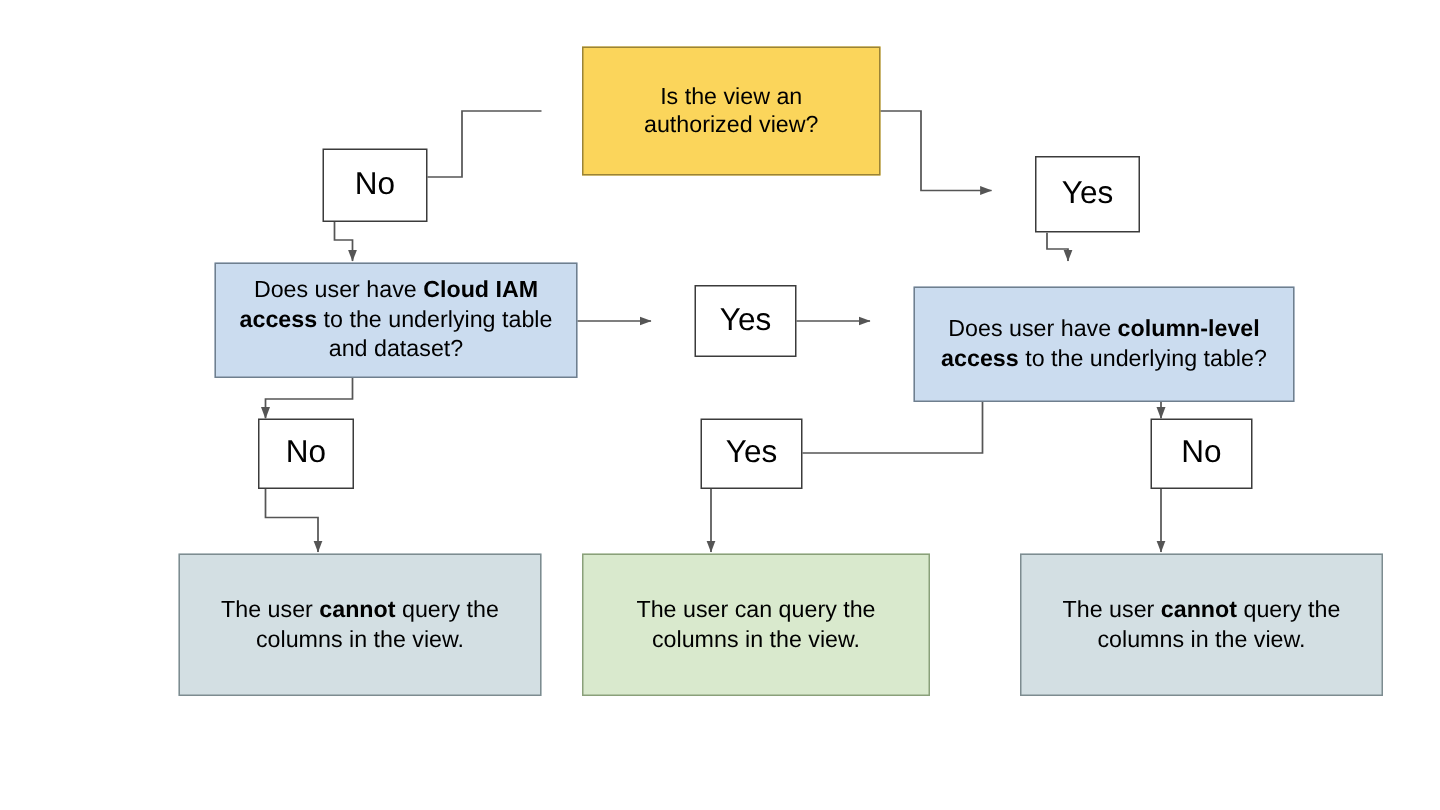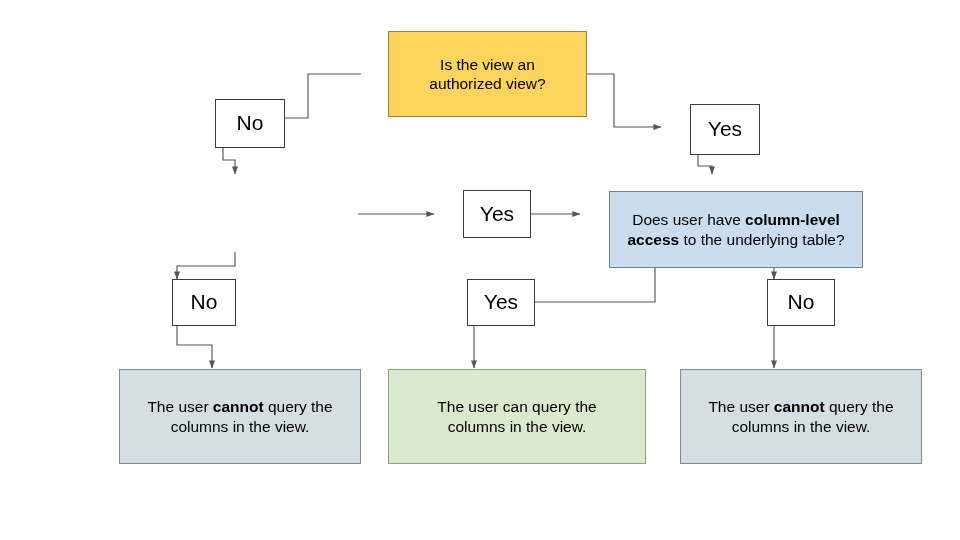--- a/index.html
+++ b/index.html
@@ -120,20 +120,23 @@
   </div>
 
   <div class="node pill" style="left:188px; top:99px; width:70px; height:49px;">
     <span class="txt">No</span>
   </div>
 
   <div class="node pill" style="left:663px; top:104px; width:70px; height:51px;">
     <span class="txt">Yes</span>
   </div>
 
+  <div class="node decision blue" style="left:116px; top:175px; width:242px; height:77px;">
+    <span class="txt"><span>Does user have </span><b>Cloud IAM</b><span> </span><b>access</b><span> to the underlying table and dataset?</span></span>
+  </div>
 
   <div class="node decision blue" style="left:582px; top:191px; width:254px; height:77px;">
     <span class="txt"><span>Does user have </span><b>column-level access</b><span> to the underlying table?</span></span>
   </div>
 
   <div class="node pill" style="left:436px; top:190px; width:68px; height:48px;">
     <span class="txt">Yes</span>
   </div>
 
   <div class="node pill" style="left:145px; top:279px; width:64px; height:47px;">
@@ -145,21 +148,21 @@
   </div>
 
   <div class="node pill" style="left:740px; top:279px; width:68px; height:47px;">
     <span class="txt">No</span>
   </div>
 
   <div class="node result gray" style="left:92px; top:369px; width:242px; height:95px;">
     <span class="txt"><span>The user </span><b>cannot</b><span> query the columns in the view.</span></span>
   </div>
 
-  <div class="node result green" style="left:361px; top:369px; width:258px; height:95px;">
+  <div class="node result green" style="left:361px; top:369px; width:232px; height:95px;">
     <span class="txt">The user can query the
 columns in the view.</span>
   </div>
 
   <div class="node result gray" style="left:653px; top:369px; width:242px; height:95px;">
     <span class="txt"><span>The user </span><b>cannot</b><span> query the columns in the view.</span></span>
   </div>
 
 </div>
 

